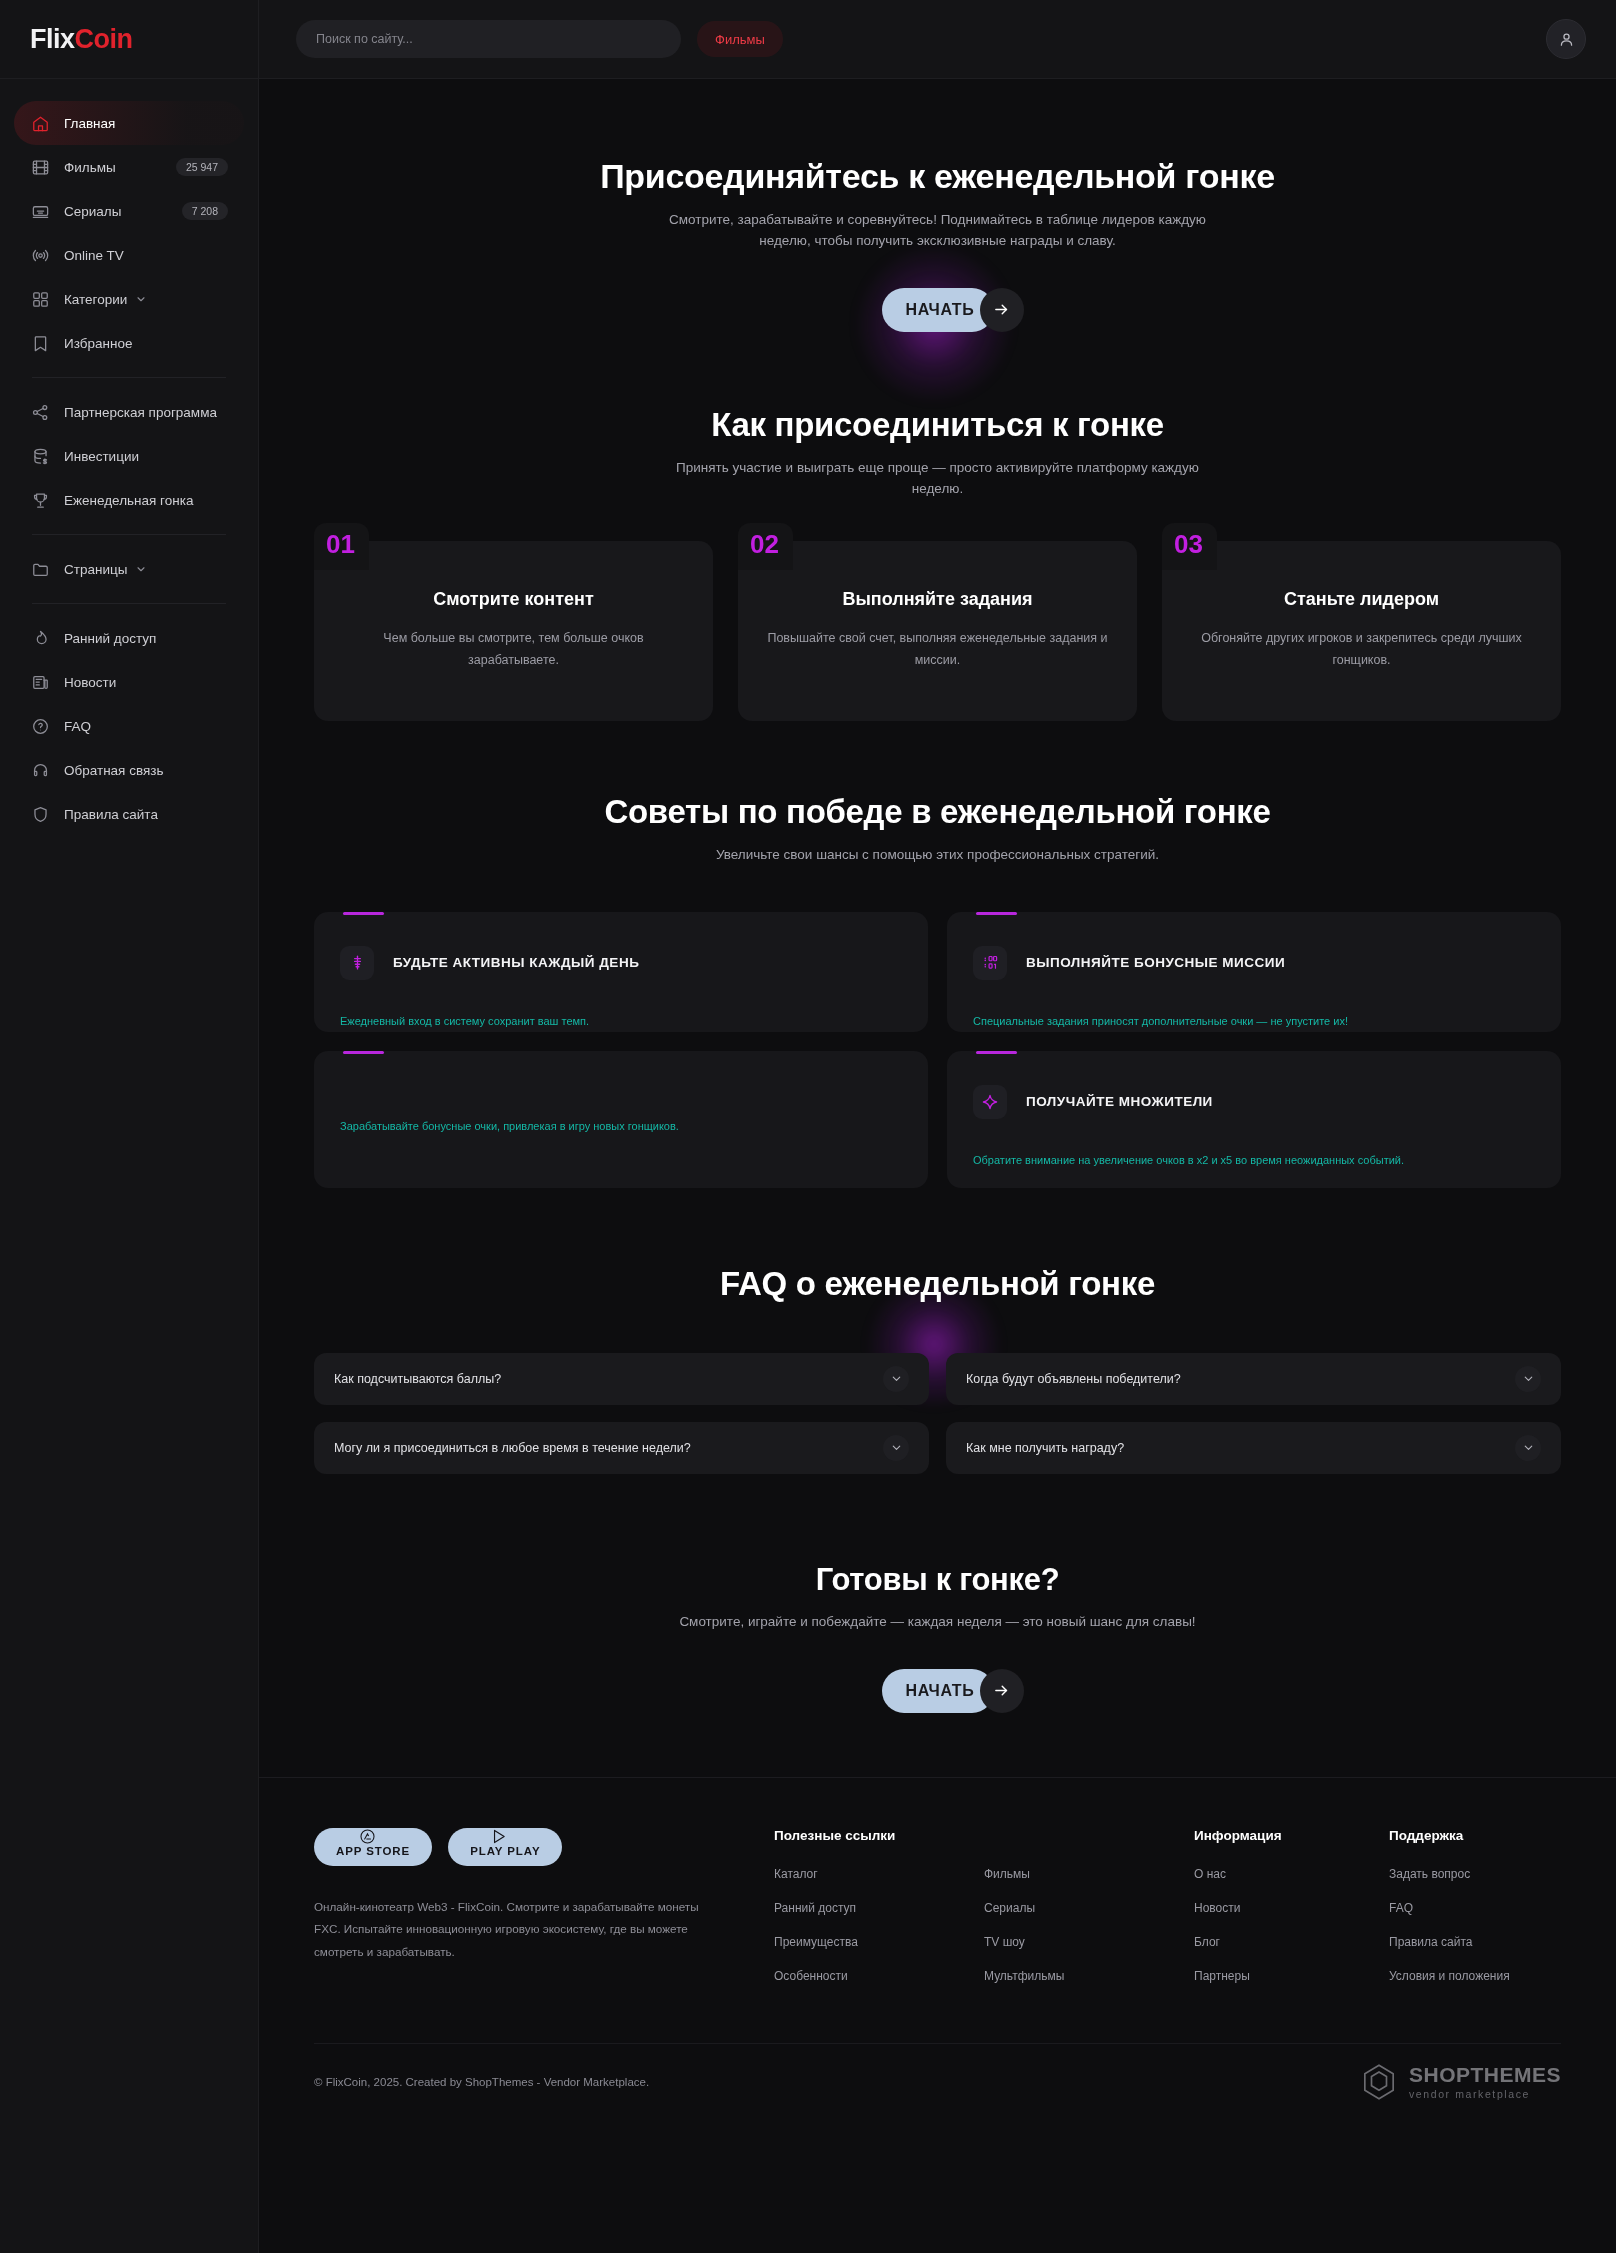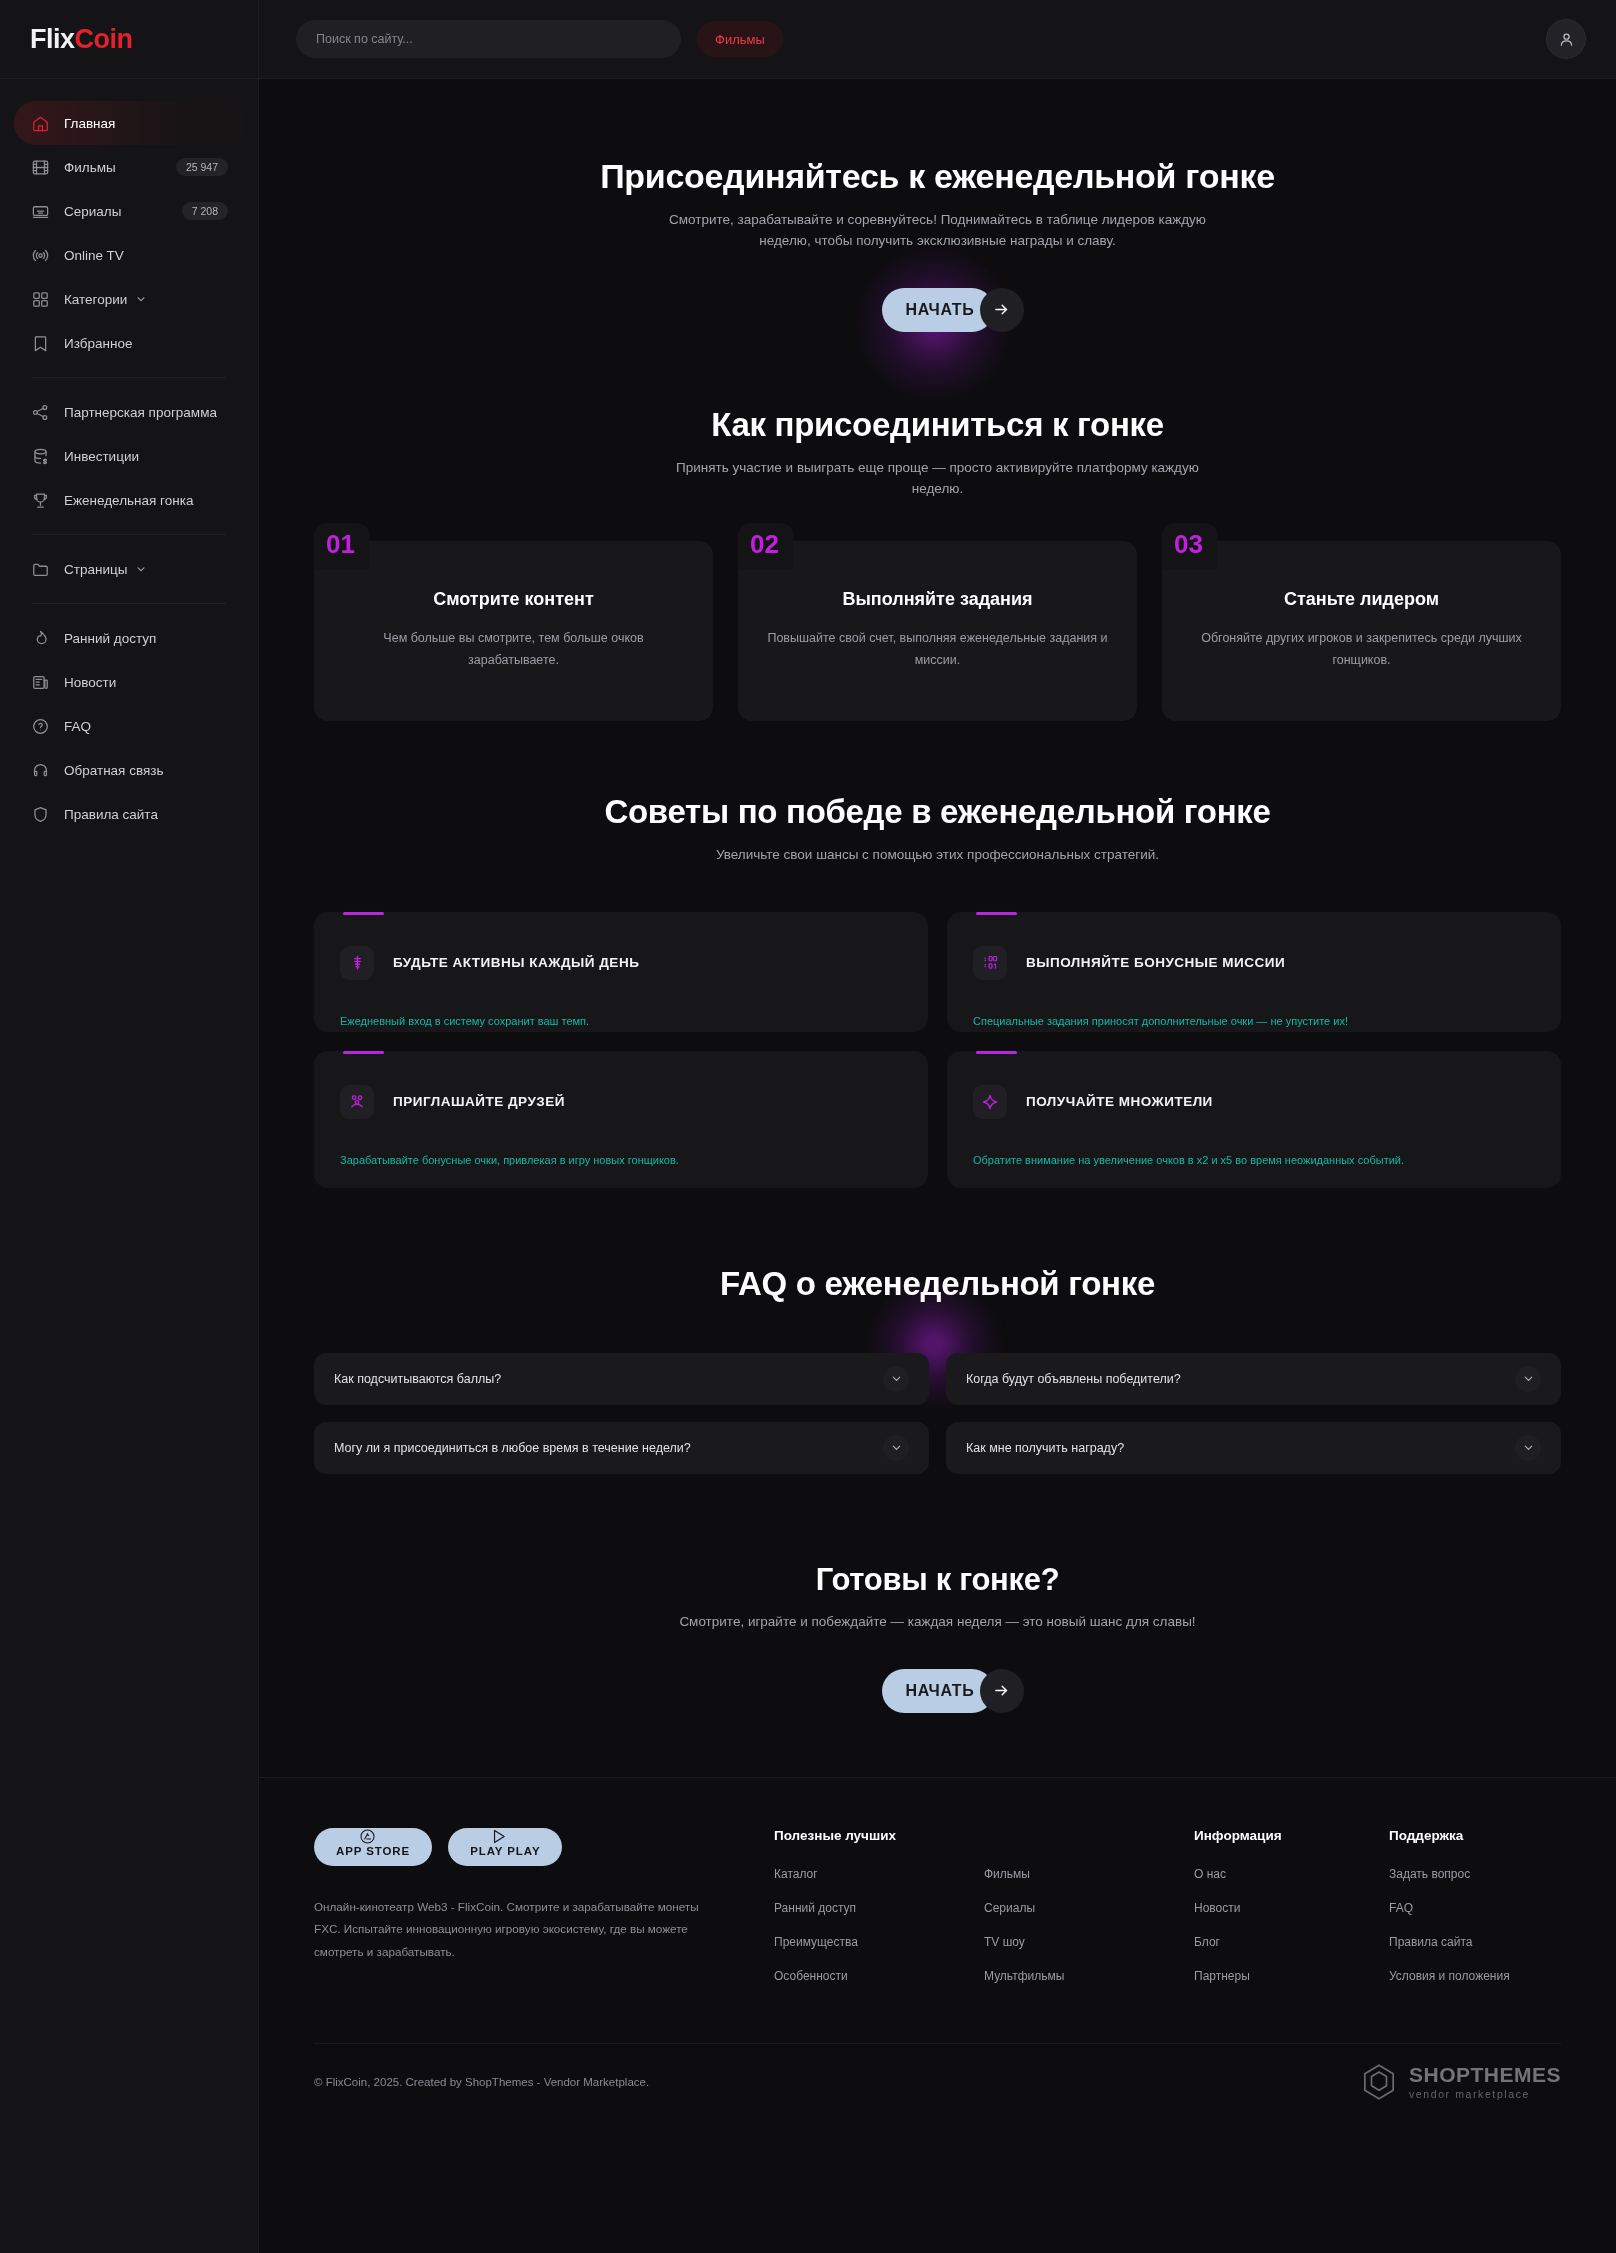--- a/index.html
+++ b/index.html
@@ -622,31 +622,20 @@
                     <path d="M17.6 14.6h1.4V20"></path>
                     <path d="M4.6 6h.01M4.6 9h.01M4.6 15h.01M4.6 18h.01" stroke-width="2.3"></path>
                   </svg>
                 </span>
                 <h4>ВЫПОЛНЯЙТЕ БОНУСНЫЕ МИССИИ</h4>
               </div>
               <p>Специальные задания приносят дополнительные очки — не упустите их!</p>
             </div>
             <div class="tip tall">
               <span class="bar"></span>
-              <div class="tip-head">
-                <span class="tip-ico">
-                  <svg width="18" height="18" viewBox="0 0 24 24" fill="none" stroke="currentColor" stroke-width="1.7" stroke-linecap="round">
-                    <circle cx="8.2" cy="6.2" r="2.4"></circle>
-                    <circle cx="16" cy="6.2" r="2.4"></circle>
-                    <circle cx="12" cy="12.6" r="2.4"></circle>
-                    <path d="M5 18.5c1.2-2.3 4-3.4 7-3.4s5.8 1.1 7 3.4"></path>
-                  </svg>
-                </span>
-                <h4>ПРИГЛАШАЙТЕ ДРУЗЕЙ</h4>
-              </div>
               <p>Зарабатывайте бонусные очки, привлекая в игру новых гонщиков.</p>
             </div>
             <div class="tip tall">
               <span class="bar"></span>
               <div class="tip-head">
                 <span class="tip-ico">
                   <svg width="18" height="18" viewBox="0 0 24 24" fill="none" stroke="currentColor" stroke-width="1.7" stroke-linejoin="round">
                     <path d="M12 3.2c.9 4.6 4.2 7.9 8.8 8.8-4.6.9-7.9 4.2-8.8 8.8-.9-4.6-4.2-7.9-8.8-8.8 4.6-.9 7.9-4.2 8.8-8.8z"></path>
                   </svg>
                 </span>
@@ -728,21 +717,21 @@
                     <path d="M5 3.4v17.2L18.6 12 5 3.4z"></path>
                   </svg>
                 </span>
                 <span>PLAY PLAY</span>
               </button>
             </div>
             <p class="footer-about">Онлайн-кинотеатр Web3 - FlixCoin. Смотрите и зарабатывайте монеты FXC. Испытайте инновационную игровую экосистему, где вы можете смотреть и зарабатывать.</p>
           </div>
           <div class="footer-cols" id="footer-cols">
               <div class="fcol">
-                <h5 style="visibility: visible;">Полезные лучших</h5>
+                <h5 style="visibility: visible;">Полезные ссылки</h5>
                 <a>Каталог</a>
                 <a>Ранний доступ</a>
                 <a>Преимущества</a>
                 <a>Особенности</a>
               </div>
               <div class="fcol">
                 <h5 style="visibility: hidden;">.</h5>
                 <a>Фильмы</a>
                 <a>Сериалы</a>
                 <a>TV шоу</a>

